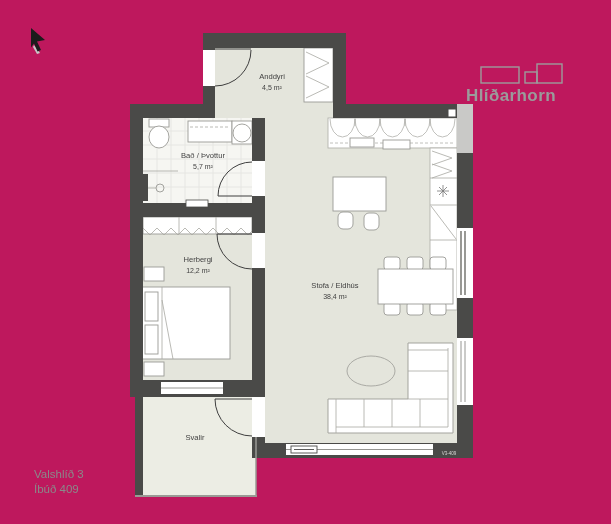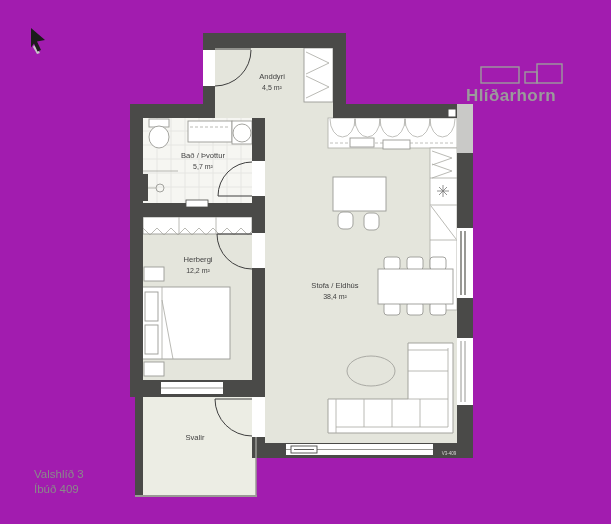--- a/index.html
+++ b/index.html
@@ -1,16 +1,16 @@
 <!DOCTYPE html>
 <html><head>
 <meta charset="utf-8">
 <style>
   html,body{margin:0;padding:0;background:#ffffff;}
-  .canvas{position:relative;width:611px;height:524px;background:#a21caf;overflow:hidden;
+  .canvas{position:relative;width:611px;height:524px;background:#be185d;overflow:hidden;
           font-family:"Liberation Sans",sans-serif;}
   svg{display:block;}
   .room-name{font-size:7.6px;fill:#3f3f3f;text-anchor:middle;font-family:"Liberation Sans",sans-serif;}
   .room-area{font-size:7px;fill:#3f3f3f;text-anchor:middle;font-family:"Liberation Sans",sans-serif;}
   .brand-text{font-size:17px;font-weight:bold;fill:#9b9b9b;letter-spacing:.4px;
               font-family:"Liberation Sans",sans-serif;}
   .footer-text{font-size:11.5px;fill:#8a8a8a;font-family:"Liberation Sans",sans-serif;}
   .tag-text{font-size:4.5px;fill:#d8d8d6;text-anchor:middle;font-family:"Liberation Sans",sans-serif;}
   .furn{fill:#ffffff;stroke:#9a9a95;stroke-width:0.9;}
   .furn-line{stroke:#a8a8a2;stroke-width:0.8;fill:none;}

